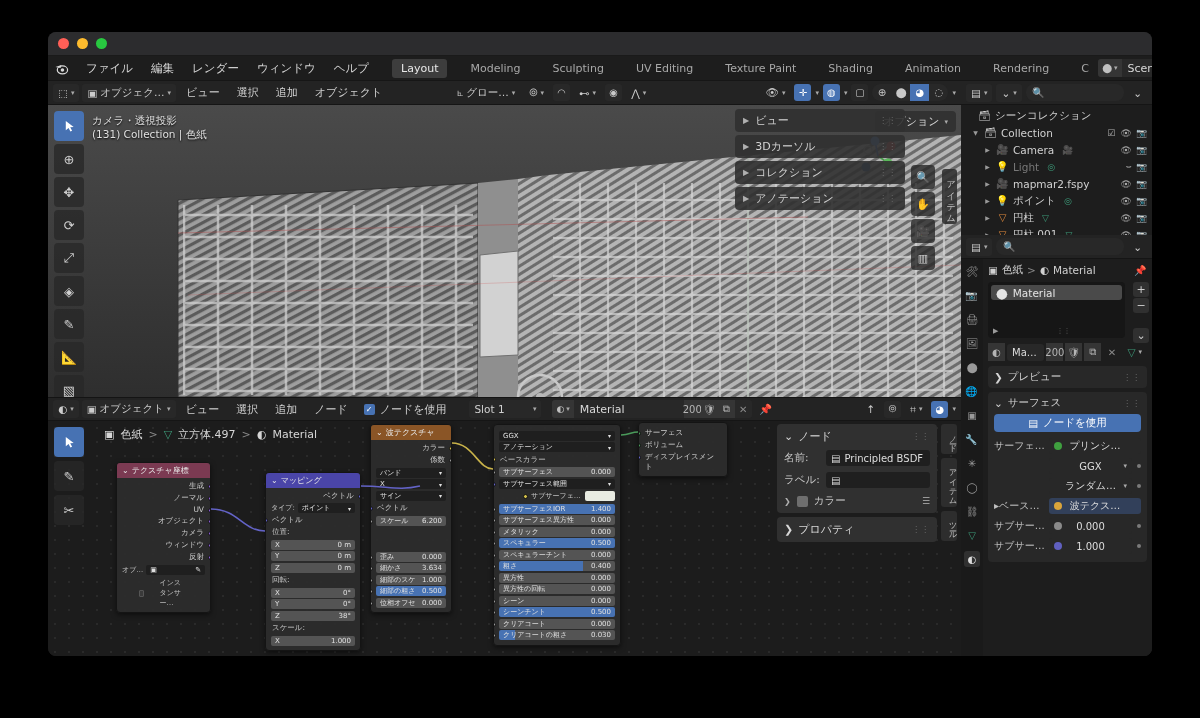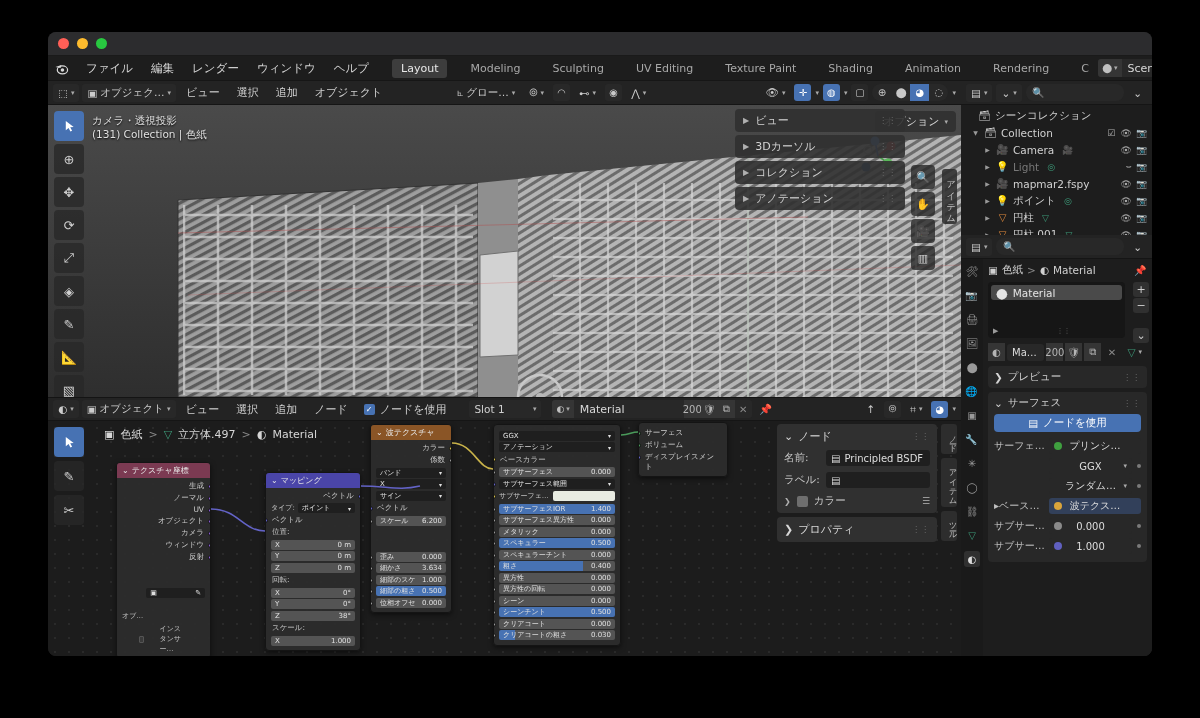--- a/index.html
+++ b/index.html
@@ -593,21 +593,21 @@
                 </div>
               <div class="sock-row out">
                 <span>ウィンドウ</span>
                 <i class="sock r" style="background:#8b5fd0;top:4px;"></i>
                 </div>
               <div class="sock-row out">
                 <span>反射</span>
                 <i class="sock r" style="background:#8b5fd0;top:4px;"></i>
                 </div>
               <div style="display:flex;align-items:center;gap:3px;padding:2px 5px 0;">
-                <span style="font-size:7px;color:#c0c0c0;margin-top:46px;">オブ…</span>
+                <span style="font-size:7px;color:#c0c0c0;">オブ…</span>
                 <div class="nfield dark" style="flex:1;margin:0;">
                   <span>▣</span>
                   <span>✎</span>
                 </div>
               </div>
               <div style="display:flex;align-items:center;gap:16px;padding:3px 22px 1px;font-family:Liberation Serif, serif;">
                 <span style="width:7px;height:7px;background:#3a3a3a;border:1px solid #555;border-radius:1px;"></span>
                 <span style="font-size:7px;color:#c0c0c0;">インスタンサー…</span>
               </div>
             </div>
@@ -747,21 +747,21 @@
               <div class="nfield" style="position:relative;">
                 <i class="sock l" style="background:#9a9a9a;top:3px;left:-8px;"></i>
                 <span>サブサーフェス</span>
                 <span>0.000</span>
                 </div>
               <div class="nfield dark" style="position:relative;">
                 <i class="sock l" style="background:#6363c7;top:3px;left:-8px;"></i>
                 <span>サブサーフェス範囲</span>
                   <span style="font-size:6px;">▾</span>
                 </div>
-              <div style="display:flex;align-items:center;gap:4px;padding:1px 5px;position:relative;">
+              <div style="display:flex;align-items:center;gap:4px;padding:1px 5px;position:relative;margin-left:32px;">
                 <i class="sock l" style="background:#d4c04a;top:4px;left:-3px;"></i>
                 <span style="font-size:7px;color:#c8c8c8;">サブサーフェ…</span>
                 <div style="flex:1;height:10px;background:#e9ece2;border-radius:2px;"></div>
               </div>
               <div class="nfield blue" style="position:relative;">
                 <i class="sock l" style="background:#9a9a9a;top:3px;left:-8px;"></i>
                 <span>サブサーフェスIOR</span>
                 <span>1.400</span>
                 </div>
               <div class="nfield" style="position:relative;">

